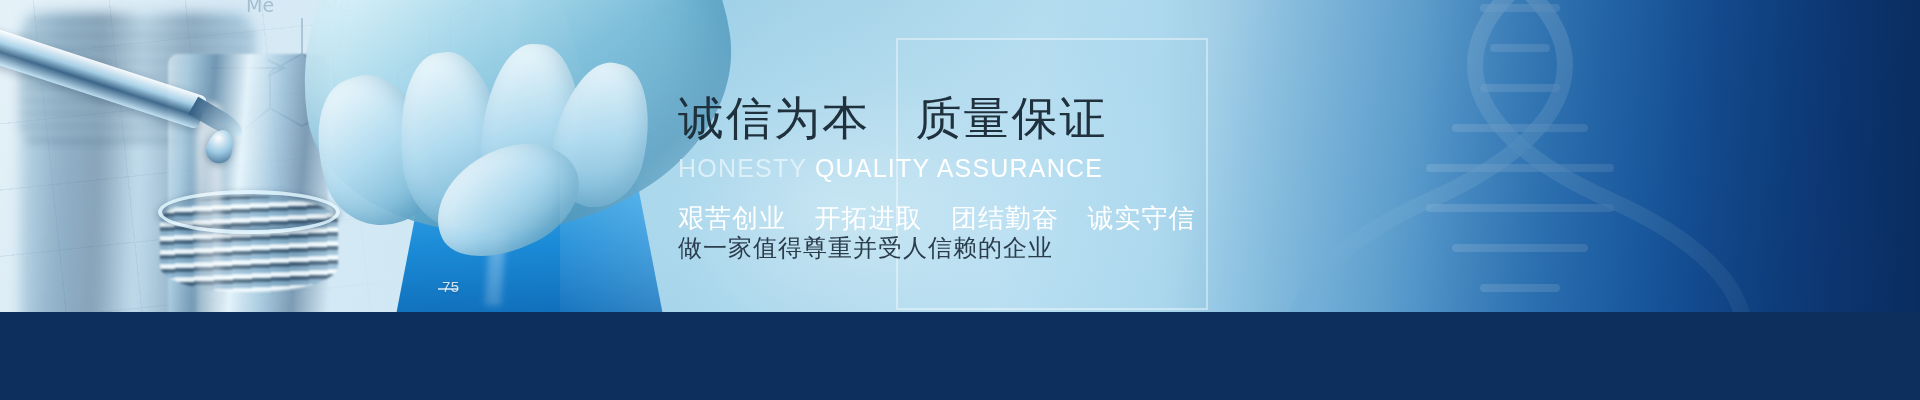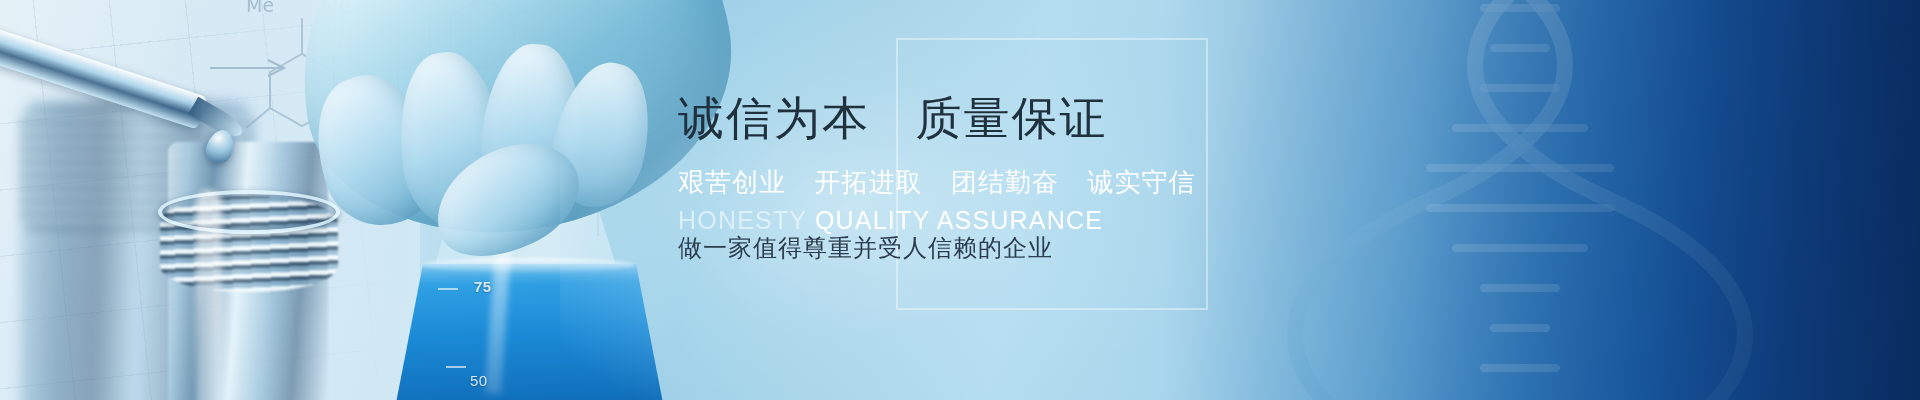--- a/index.html
+++ b/index.html
@@ -8,21 +8,21 @@
     width: 1920px;
     height: 400px;
     overflow: hidden;
     background: #0d2f5e;
     font-family: "Liberation Sans", "DejaVu Sans", sans-serif;
   }
 
   #banner {
     position: relative;
     width: 1920px;
-    height: 400px;
+    height: 312px;
     overflow: hidden;
     
     background:
       linear-gradient(100deg,
         #e9f4f8 0%,
         #dff0f7 8%,
         #cfe8f3 16%,
         #bfe0f0 23%,
         #a9d6ea 30%,
         #9ed0e7 37%,
@@ -197,21 +197,21 @@
     letter-spacing: 0.5px;
     font-family: "Liberation Sans", sans-serif;
     text-shadow: 0 1px 2px rgba(20,60,100,0.5);
   }
   .flask-mark-line {
     background: rgba(255,255,255,0.62);
     height: 2px;
   }
   #mark-100 { left: 454px; top: 198px; }
   #mark-100-line { left: 430px; top: 208px; width: 20px; }
-  #mark-75  { left: 474px; top: 278px; font-weight: bold; }
+  #mark-75  { left: 442px; top: 278px; }
   #mark-75-line { left: 438px; top: 288px; width: 20px; }
   #mark-50  { left: 470px; top: 372px; }
   #mark-50-line { left: 446px; top: 366px; width: 20px; }
 
   
   #glove {
     left: 300px; top: -130px; width: 430px; height: 360px;
     background: linear-gradient(150deg,
       rgba(249,254,255,0.96) 0%,
       rgba(214,240,248,0.95) 22%,
@@ -435,34 +435,34 @@
   <div class="layer" id="frame"></div>
 
   <div id="copy">
 
     <div id="headline">
       <span>诚信为本</span>
       <span class="gap"></span>
       <span>质量保证</span>
     </div>
 
+    <div id="subhead">
+      <span class="dim">HONESTY</span>
+      <span class="bright">QUALITY ASSURANCE</span>
+    </div>
+
     <div id="slogan">
       <span>艰苦创业</span>
       <span class="gap"></span>
       <span>开拓进取</span>
       <span class="gap"></span>
       <span>团结勤奋</span>
       <span class="gap"></span>
       <span>诚实守信</span>
     </div>
 
-    <div id="subhead">
-      <span class="dim">HONESTY</span>
-      <span class="bright">QUALITY ASSURANCE</span>
-    </div>
-
     <div id="tagline">做一家值得尊重并受人信赖的企业</div>
 
     <div id="eng-para">
     </div>
 
   </div>
 </div>
 
 </body></html>

